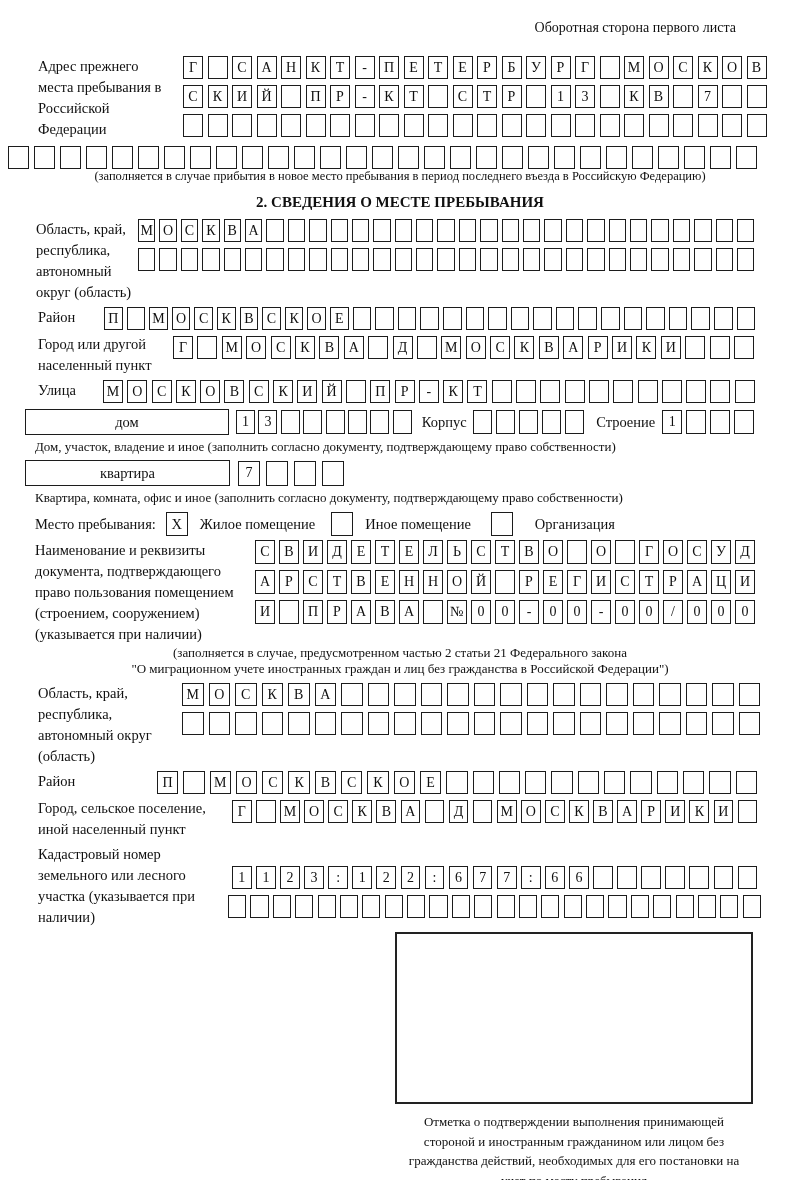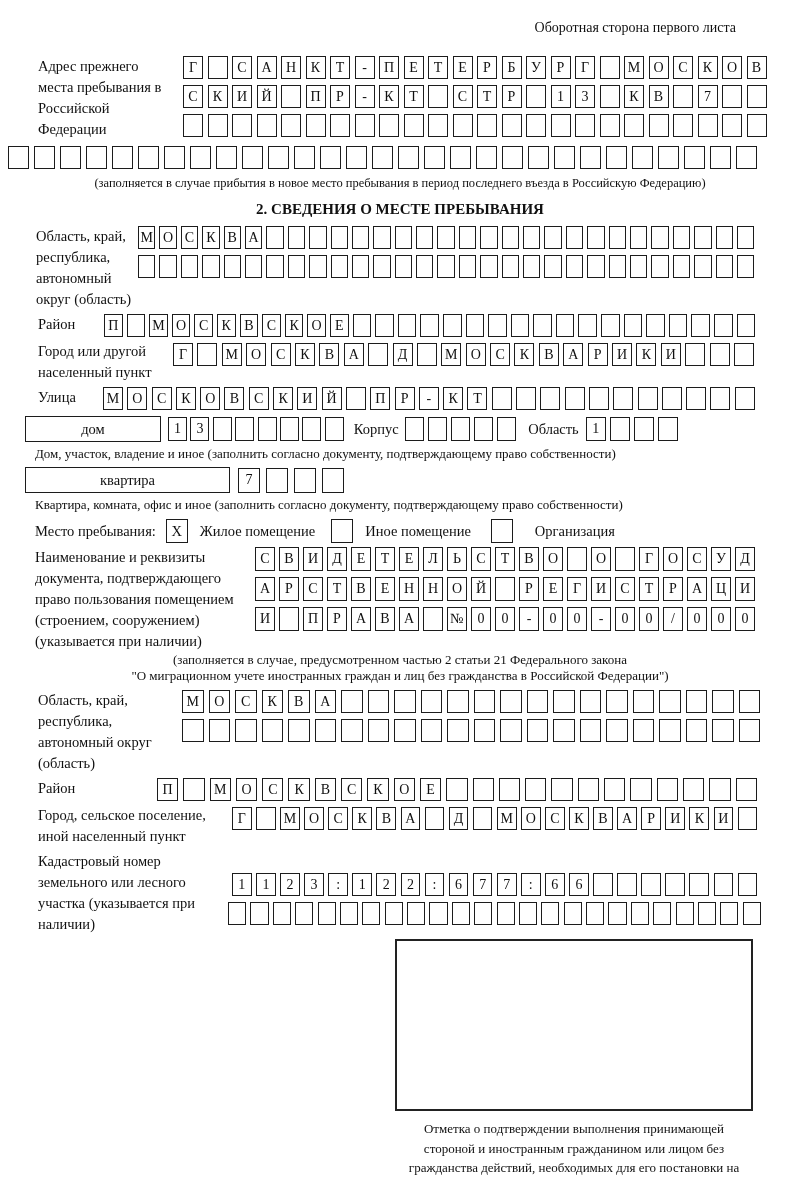--- a/index.html
+++ b/index.html
@@ -157,21 +157,21 @@
       <span class="cell"></span>
       <span class="cell"></span>
       <span class="cell"></span>
       <span class="cell"></span>
       <span class="cell"></span>
       <span class="cell"></span>
       <span class="cell"></span>
       <span class="cell"></span>
       <span class="cell"></span>
     </div>
-  <div class="note center" style="margin-top:7px">(заполняется в случае прибытия в новое место пребывания в период последнего въезда в Российскую Федерацию)</div>
+  <div class="note center" style="margin-top:0">(заполняется в случае прибытия в новое место пребывания в период последнего въезда в Российскую Федерацию)</div>
 
   <div class="sec-title">2. СВЕДЕНИЯ О МЕСТЕ ПРЕБЫВАНИЯ</div>
 
   <div class="field">
     <div class="flabel" style="margin-left:36px;width:98px;margin-right:4px">Область, край, республика, автономный округ (область)</div>
     <div class="rows">
       <div class="boxrow" style="--bw:17.4px;--gap:4px">
           <span class="cell">М</span>
           <span class="cell">О</span>
           <span class="cell">С</span>
@@ -328,40 +328,40 @@
         <span class="cell"></span>
         <span class="cell"></span>
         <span class="cell"></span>
         <span class="cell"></span>
         <span class="cell"></span>
         <span class="cell"></span>
       </div>
   </div>
 
   <div class="house-row" style="margin:6px 0 0 25px">
-    <div class="widebox" style="width:136px">дом</div>
+    <div class="widebox" style="width:204px">дом</div>
     <div class="boxrow" style="--bw:19px;--gap:3.4px;--bh:24px;margin-left:7px">
         <span class="cell">1</span>
         <span class="cell">3</span>
         <span class="cell"></span>
         <span class="cell"></span>
         <span class="cell"></span>
         <span class="cell"></span>
         <span class="cell"></span>
         <span class="cell"></span>
       </div>
     <span class="flabel" style="margin-left:10px">Корпус</span>
     <div class="boxrow" style="--bw:19.6px;--gap:3.4px;--bh:24px;margin-left:6px">
         <span class="cell"></span>
         <span class="cell"></span>
         <span class="cell"></span>
         <span class="cell"></span>
         <span class="cell"></span>
       </div>
-    <span class="flabel" style="margin-left:12px">Область</span>
+    <span class="flabel" style="margin-left:12px">Строение</span>
     <div class="boxrow" style="--bw:20px;--gap:4px;--bh:24px;margin-left:7px">
         <span class="cell">1</span>
         <span class="cell"></span>
         <span class="cell"></span>
         <span class="cell"></span>
       </div>
   </div>
   <div class="inline-note" style="margin:4px 0 5px 35px">Дом, участок, владение и иное (заполнить согласно документу, подтверждающему право собственности)</div>
 
   <div class="apt-row" style="margin-left:25px">

